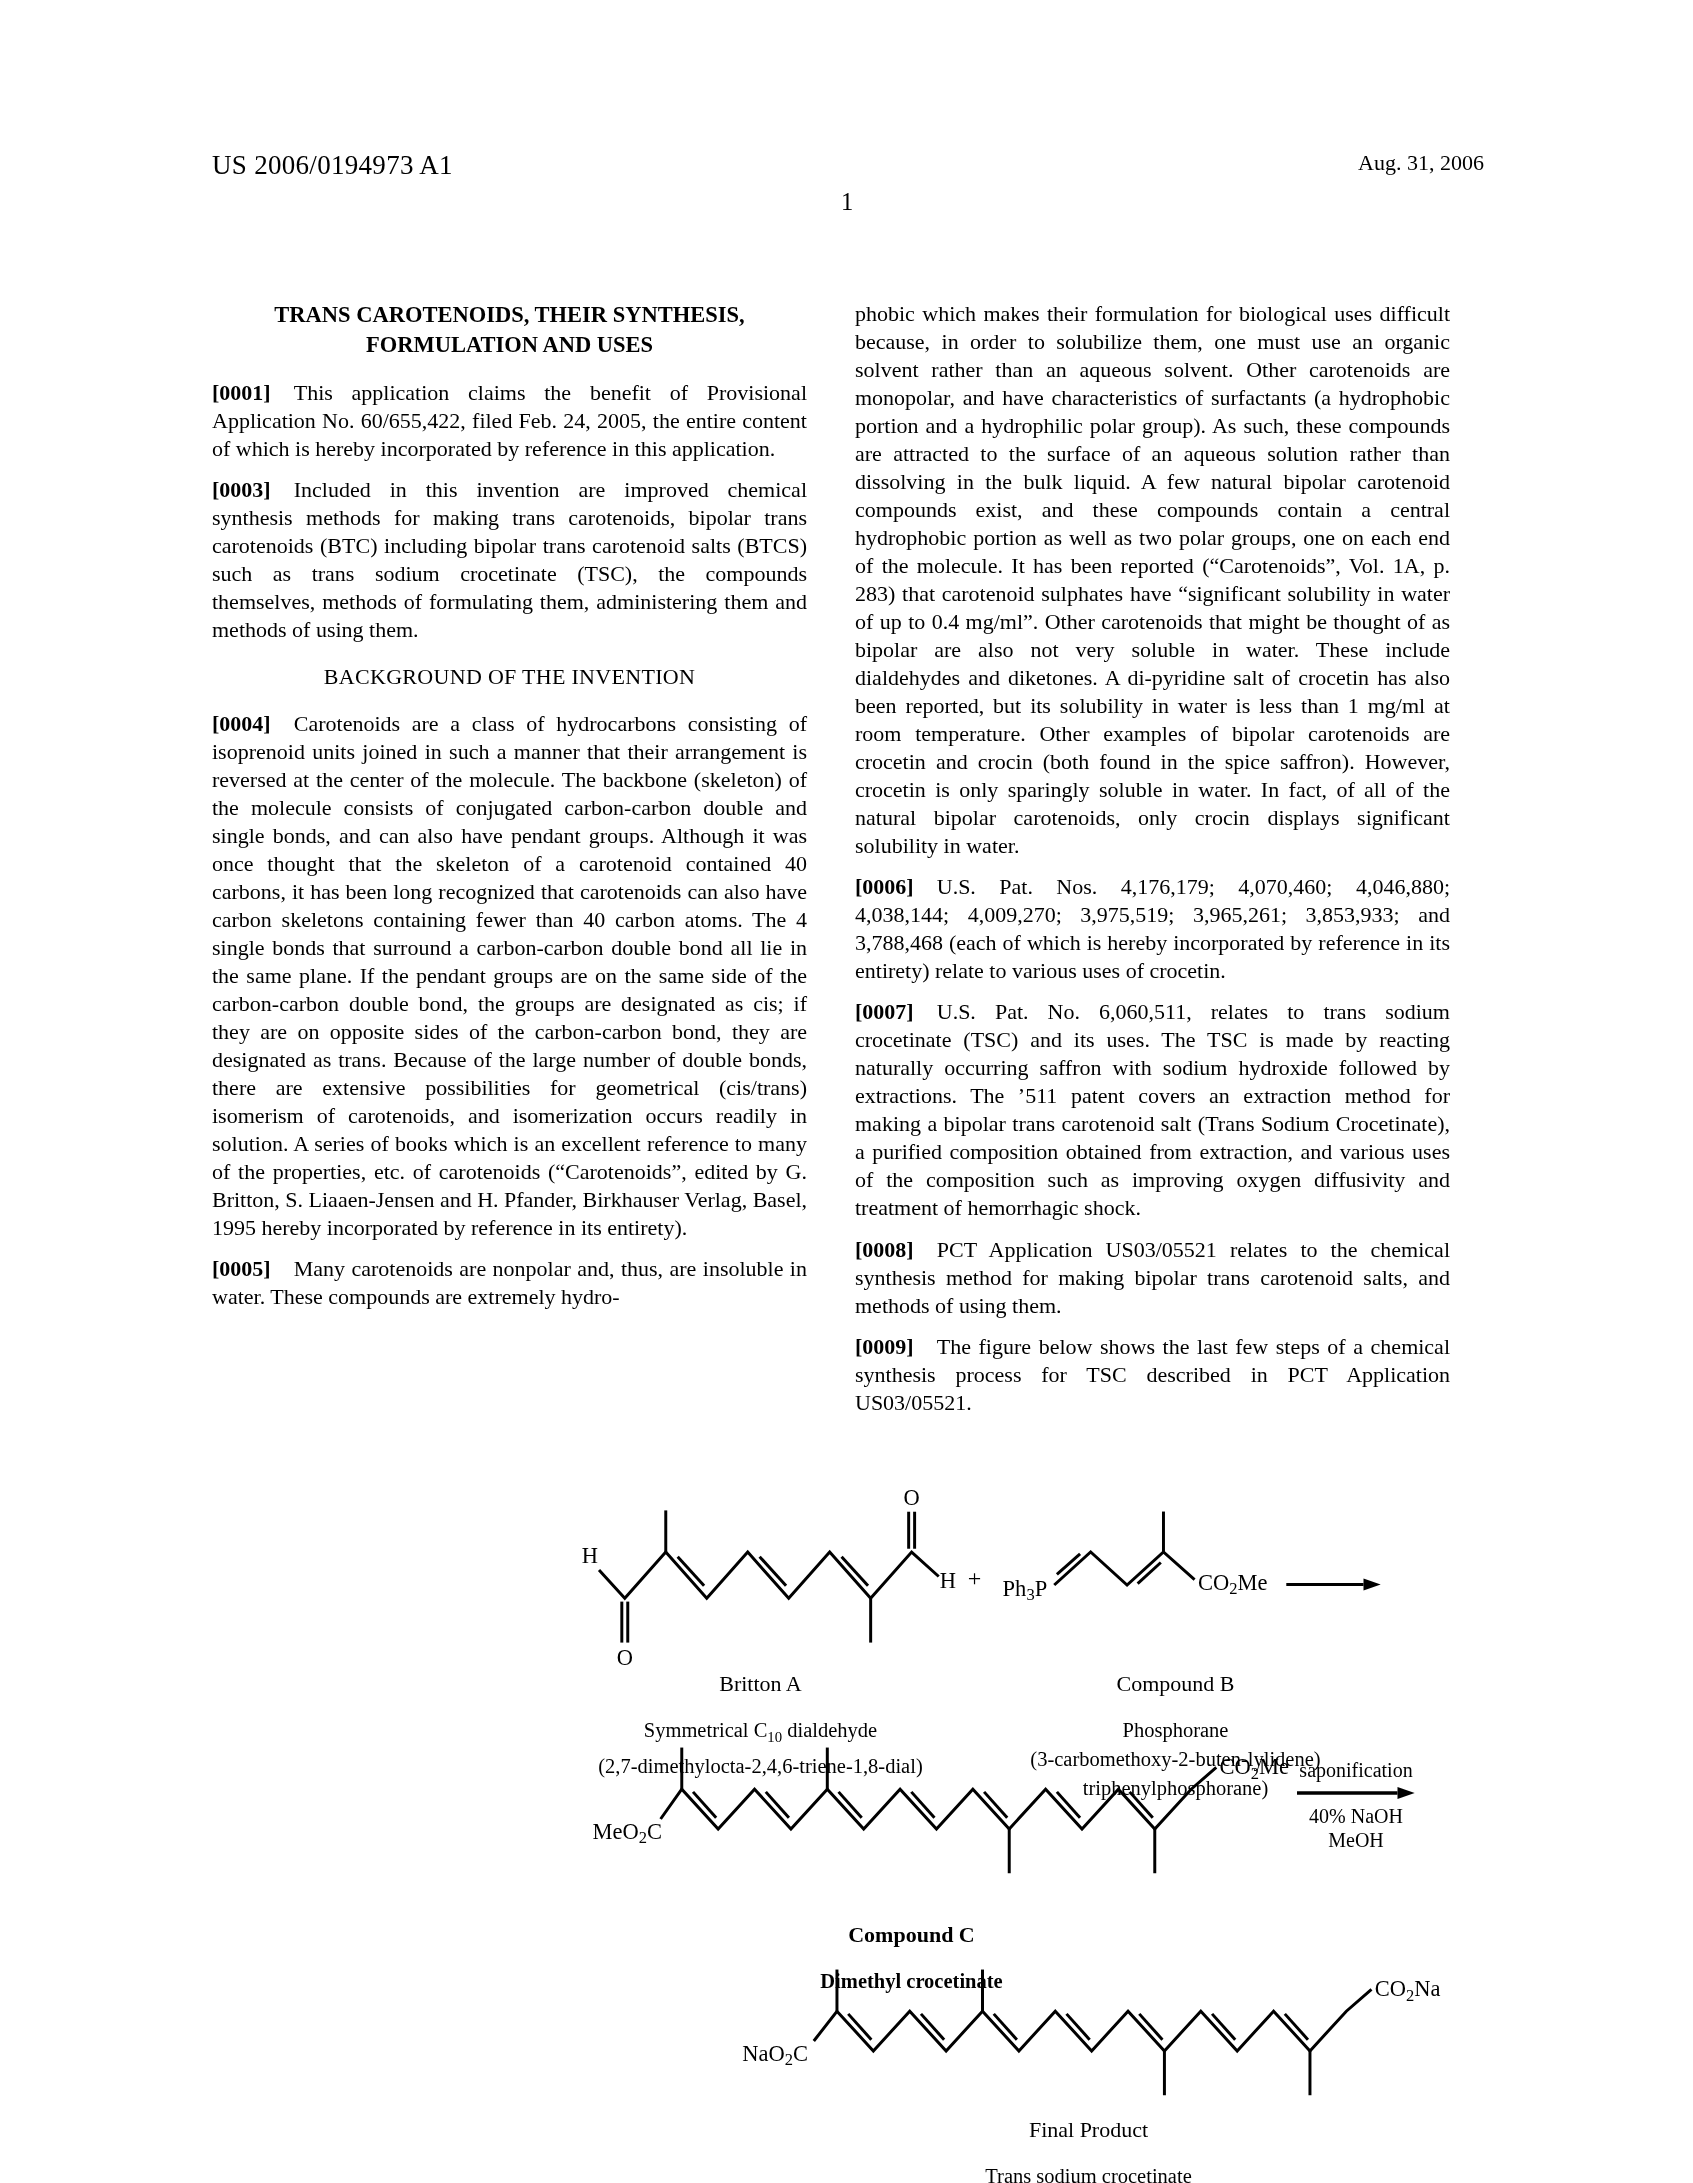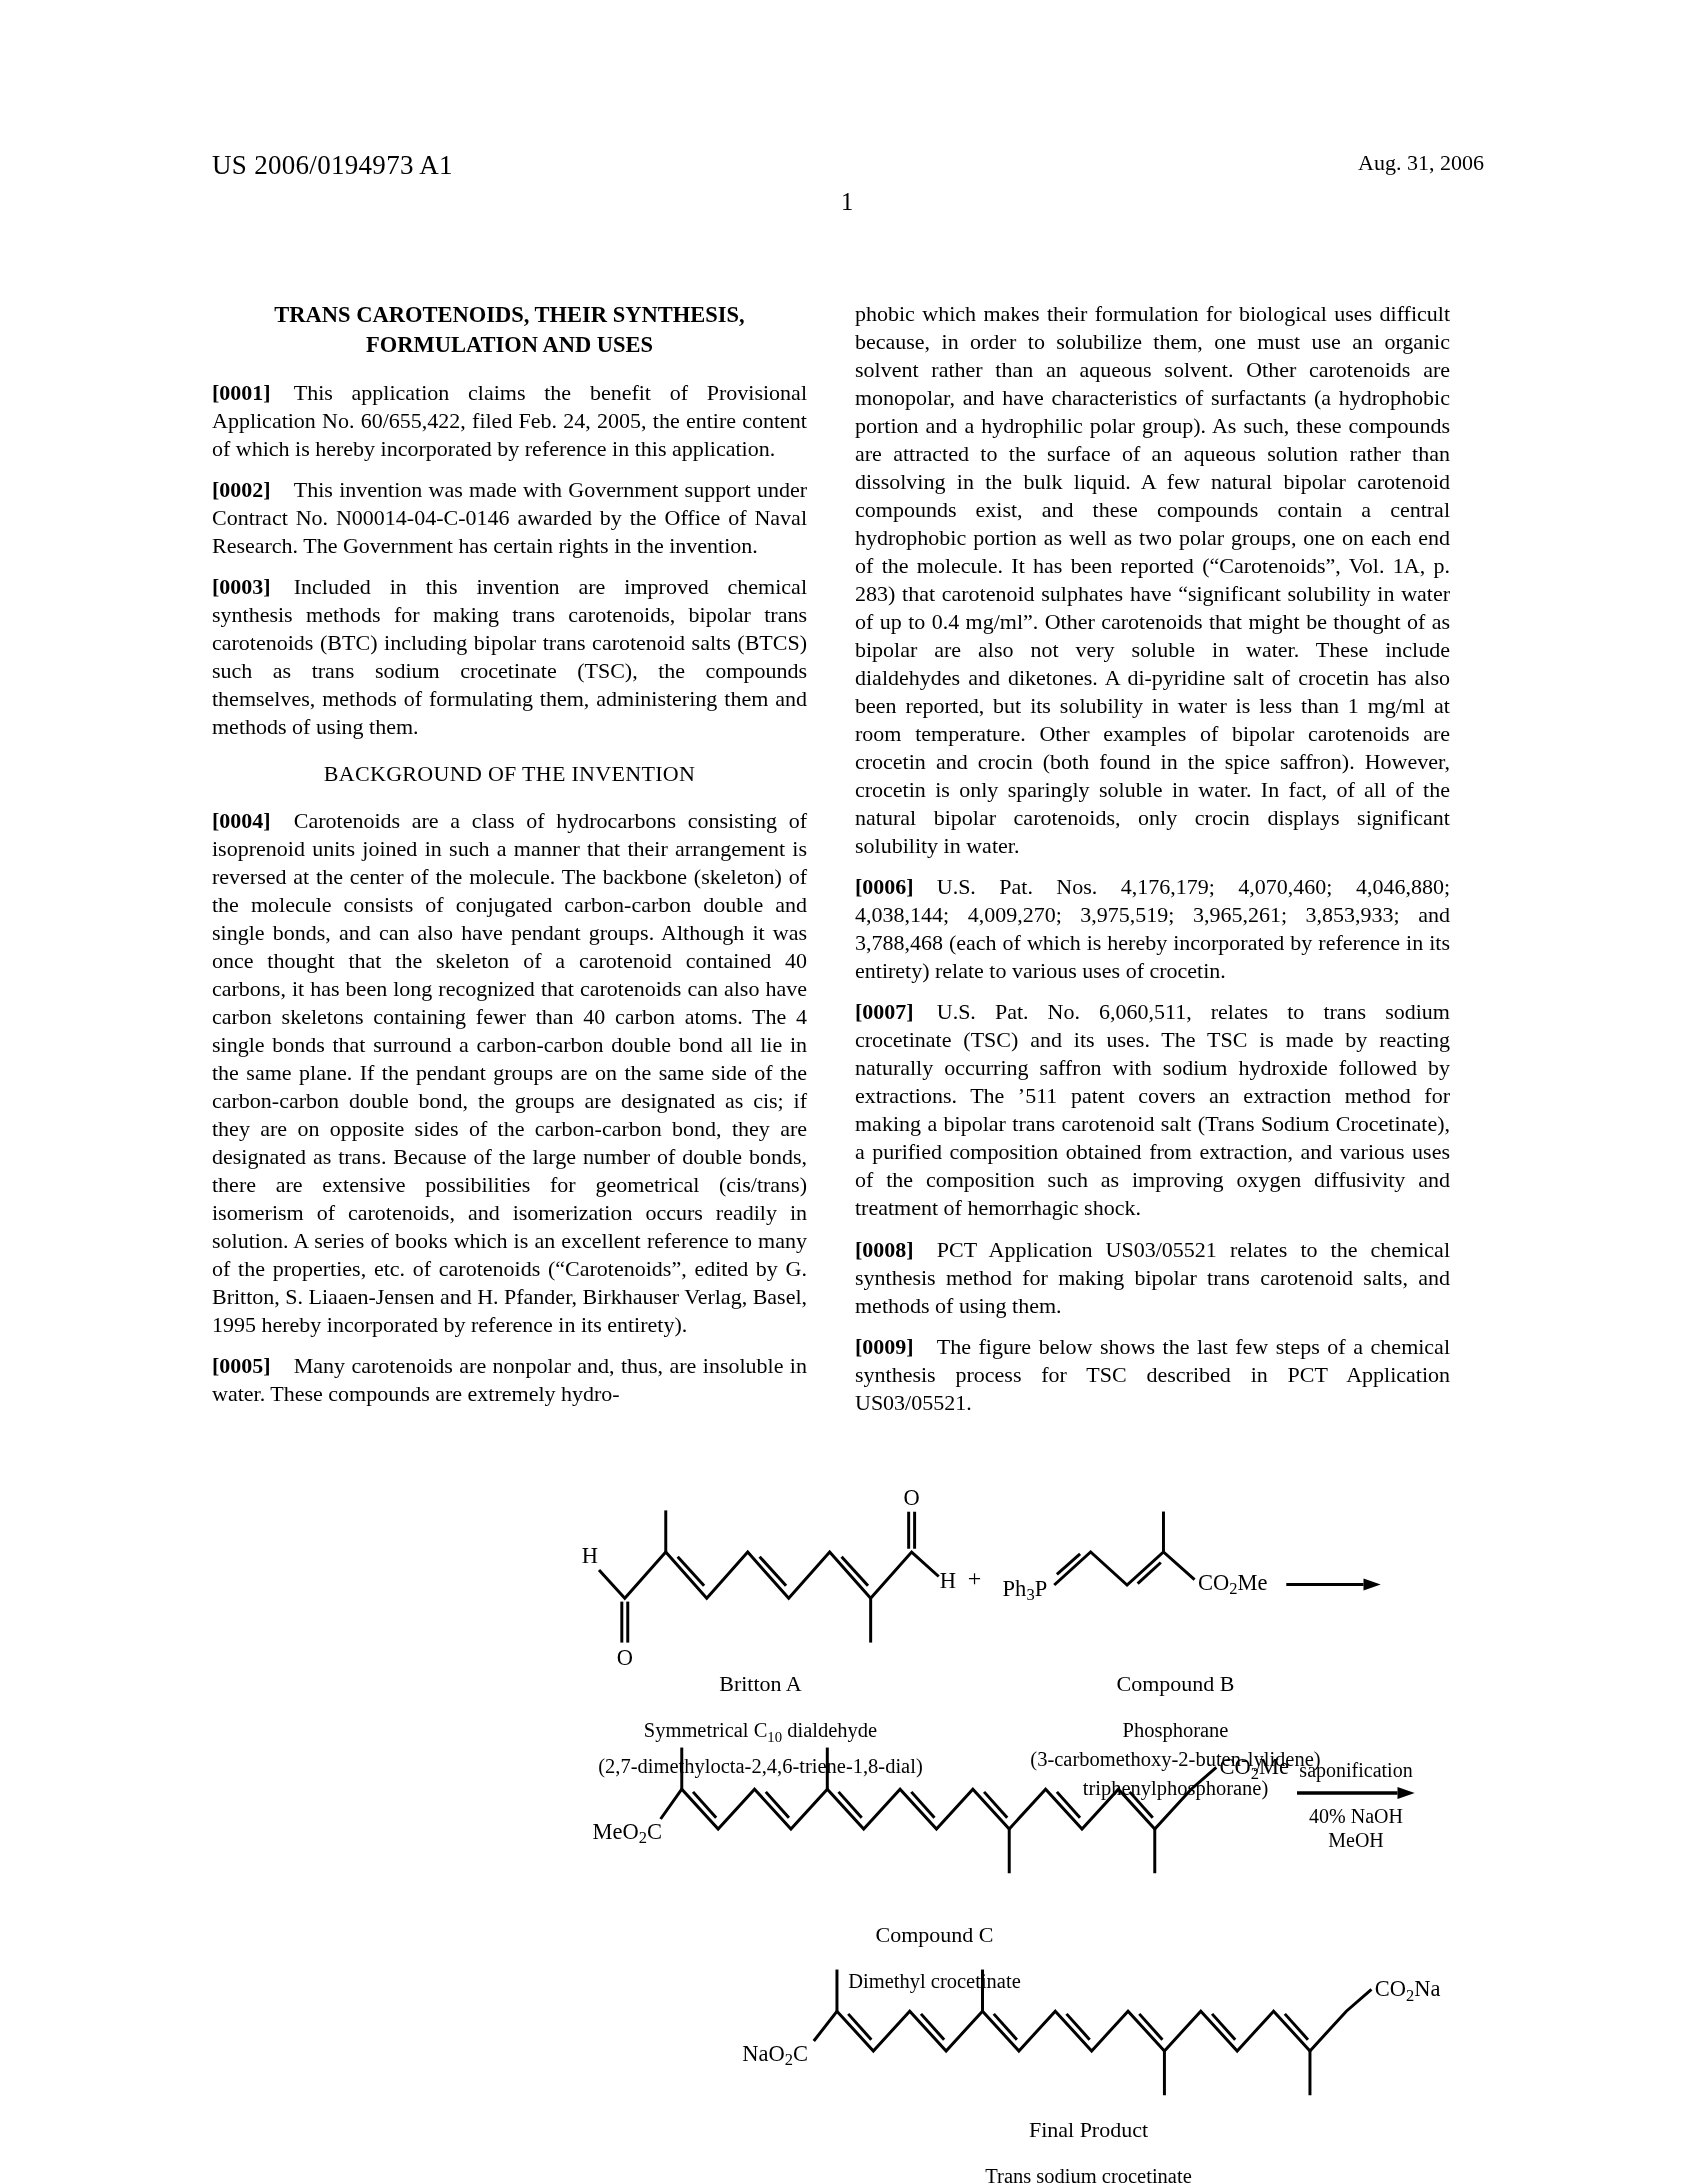--- a/index.html
+++ b/index.html
@@ -41,21 +41,20 @@
 
 <div class="page">
 
   <div class="hdr-left">US 2006/0194973 A1</div>
   <div class="hdr-right">Aug. 31, 2006</div>
   <div class="pageno">1</div>
 
   <div class="col col-left">
     <div class="doc-title">TRANS CAROTENOIDS, THEIR SYNTHESIS, FORMULATION AND USES</div>
     <p><span class="ptag">[0001]</span><span>This application claims the benefit of Provisional Application No. 60/655,422, filed Feb. 24, 2005, the entire content of which is hereby incorporated by reference in this application.</span></p>
-    <p><span class="ptag">[0002]</span><span>This invention was made with Government support under Contract No. N00014-04-C-0146 awarded by the Office of Naval Research. The Government has certain rights in the invention.</span></p>
     <p><span class="ptag">[0003]</span><span>Included in this invention are improved chemical synthesis methods for making trans carotenoids, bipolar trans carotenoids (BTC) including bipolar trans carotenoid salts (BTCS) such as trans sodium crocetinate (TSC), the compounds themselves, methods of formulating them, administering them and methods of using them.</span></p>
     <div class="section-heading">BACKGROUND OF THE INVENTION</div>
     <p><span class="ptag">[0004]</span><span>Carotenoids are a class of hydrocarbons consisting of isoprenoid units joined in such a manner that their arrangement is reversed at the center of the molecule. The backbone (skeleton) of the molecule consists of conjugated carbon-carbon double and single bonds, and can also have pendant groups. Although it was once thought that the skeleton of a carotenoid contained 40 carbons, it has been long recognized that carotenoids can also have carbon skeletons containing fewer than 40 carbon atoms. The 4 single bonds that surround a carbon-carbon double bond all lie in the same plane. If the pendant groups are on the same side of the carbon-carbon double bond, the groups are designated as cis; if they are on opposite sides of the carbon-carbon bond, they are designated as trans. Because of the large number of double bonds, there are extensive possibilities for geometrical (cis/trans) isomerism of carotenoids, and isomerization occurs readily in solution. A series of books which is an excellent reference to many of the properties, etc. of carotenoids (“Carotenoids”, edited by G. Britton, S. Liaaen-Jensen and H. Pfander, Birkhauser Verlag, Basel, 1995 hereby incorporated by reference in its entirety).</span></p>
     <p><span class="ptag">[0005]</span><span>Many carotenoids are nonpolar and, thus, are insoluble in water. These compounds are extremely hydro-</span></p>
   </div>
 
   <div class="col col-right">
     <p><span class="ptag"></span><span>phobic which makes their formulation for biological uses difficult because, in order to solubilize them, one must use an organic solvent rather than an aqueous solvent. Other carotenoids are monopolar, and have characteristics of surfactants (a hydrophobic portion and a hydrophilic polar group). As such, these compounds are attracted to the surface of an aqueous solution rather than dissolving in the bulk liquid. A few natural bipolar carotenoid compounds exist, and these compounds contain a central hydrophobic portion as well as two polar groups, one on each end of the molecule. It has been reported (“Carotenoids”, Vol. 1A, p. 283) that carotenoid sulphates have “significant solubility in water of up to 0.4 mg/ml”. Other carotenoids that might be thought of as bipolar are also not very soluble in water. These include dialdehydes and diketones. A di-pyridine salt of crocetin has also been reported, but its solubility in water is less than 1 mg/ml at room temperature. Other examples of bipolar carotenoids are crocetin and crocin (both found in the spice saffron). However, crocetin is only sparingly soluble in water. In fact, of all of the natural bipolar carotenoids, only crocin displays significant solubility in water.</span></p>
     <p><span class="ptag">[0006]</span><span>U.S. Pat. Nos. 4,176,179; 4,070,460; 4,046,880; 4,038,144; 4,009,270; 3,975,519; 3,965,261; 3,853,933; and 3,788,468 (each of which is hereby incorporated by reference in its entirety) relate to various uses of crocetin.</span></p>
     <p><span class="ptag">[0007]</span><span>U.S. Pat. No. 6,060,511, relates to trans sodium crocetinate (TSC) and its uses. The TSC is made by reacting naturally occurring saffron with sodium hydroxide followed by extractions. The ’511 patent covers an extraction method for making a bipolar trans carotenoid salt (Trans Sodium Crocetinate), a purified composition obtained from extraction, and various uses of the composition such as improving oxygen diffusivity and treatment of hemorrhagic shock.</span></p>
@@ -137,21 +136,21 @@
     <div class="sap-block">
       <span class="sap-word">saponification</span>
       <svg width="119" height="20" viewBox="0 0 180 30">
         <line x1="0" y1="15" x2="152" y2="15" stroke="#000" stroke-width="5"></line>
         <polygon points="152,6 178,15 152,24" fill="#000"></polygon>
       </svg>
       <span class="sap-word">40% NaOH</span>
       <span class="sap-word">MeOH</span>
     </div>
 
-    <div class="fig-label" style="left:736px; top:1922px;">
+    <div class="fig-label" style="left:713px; top:1922px;font-weight:bold;">
       <div class="fig-name">Compound C</div>
       <div class="fig-desc">Dimethyl crocetinate</div>
     </div>
 
     <svg class="struct" style="left:741px; top:1955px;" width="741" height="172" viewBox="0 0 1120 260">
       <g stroke="#000" stroke-width="4.5" fill="none">
         <path d="M 110,130 L 145,85 L 200,145 L 255,85 L 310,145 L 365,85 L 420,145 L 475,85 L 530,145 L 585,85 L 640,145 L 695,85 L 750,145 L 805,85 L 860,145 L 915,85 L 953,52"></path>
         <line x1="145" y1="85" x2="145" y2="22"></line>
         <line x1="365" y1="85" x2="365" y2="22"></line>
         <line x1="640" y1="145" x2="640" y2="212"></line>

